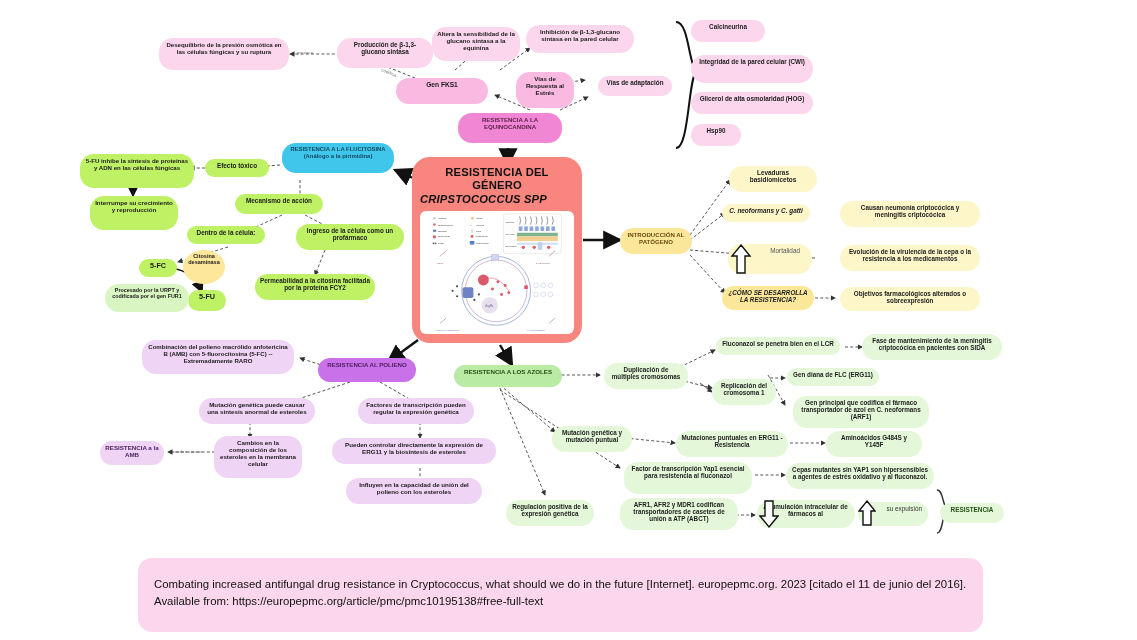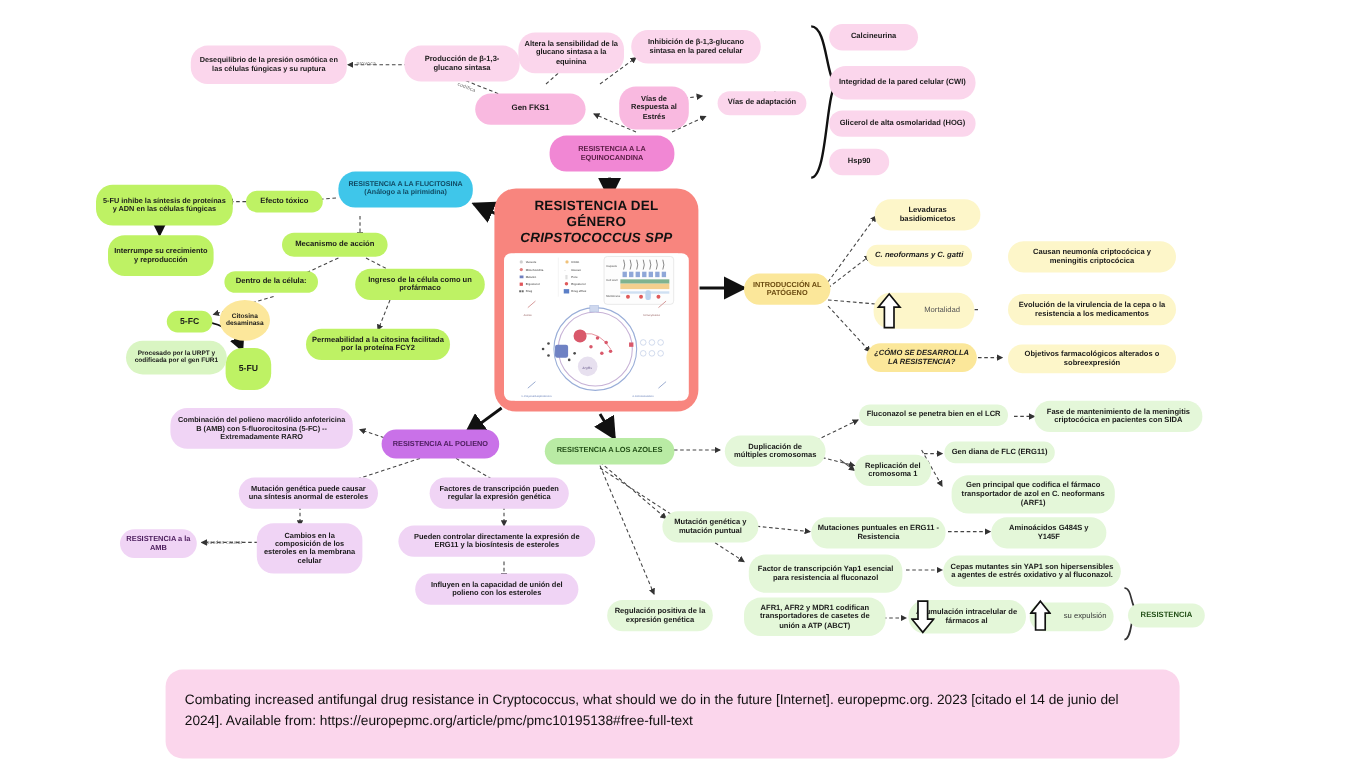--- a/index.html
+++ b/index.html
@@ -1,20 +1,20 @@
 <!DOCTYPE html>
 <html><head>
 <meta charset="utf-8">
 <style>
   html,body{margin:0;padding:0;background:#ffffff;}
   body{width:1137px;height:640px;position:relative;overflow:hidden;
        font-family:"Liberation Sans","DejaVu Sans",sans-serif;}
   #canvas{position:absolute;left:0;top:0;width:1137px;height:640px;}
   #svglayer{position:absolute;left:0;top:0;width:1137px;height:640px;pointer-events:none;}
-  .node{position:absolute;box-sizing:border-box;display:flex;align-items:center;
+  .node{position:absolute;box-sizing:border-box;display:flex;align-items:flex-start;
         justify-content:center;text-align:center;font-weight:bold;color:#1a1a1a;
         line-height:1.15;border-radius:14px;padding:3px 5px;}
   .pink-l{background:#fbd6ec;}
   .pink-m{background:#f9b9e0;}
   .pink-d{background:#f187d4;}
   .cyan-l{background:#bef264;}
   .cyan-d{background:#3fc6ea;}
   .yellow-l{background:#fdf6c9;}
   .yellow-m{background:#fbe79a;}
   .yellow-c{background:#fce79b;}
@@ -199,21 +199,21 @@
   </div>
 
   <div class="node cyan-l" style="left:139px;top:259px;width:38px;height:18px;font-size:7.2px;">
     <span>5-FC</span>
   </div>
 
   <div class="node yellow-c" style="left:183px;top:250px;width:42px;height:34px;font-size:5.5px;border-radius:50%;">
     <span>Citosina desaminasa</span>
   </div>
 
-  <div class="node cyan-l" style="left:188px;top:290px;width:38px;height:35px;font-size:7.2px;">
+  <div class="node cyan-l" style="left:188px;top:290px;width:38px;height:21px;font-size:7.2px;">
     <span>5-FU</span>
   </div>
 
   <div class="node green-p" style="left:105px;top:284px;width:84px;height:28px;font-size:5.4px;">
     <span>Procesado por la URPT y codificada por el gen FUR1</span>
   </div>
 
   <div class="node salmon" id="center-node" style="left:412px;top:157px;width:170px;height:186px;flex-direction:column;
               justify-content:flex-start;padding:9px 8px;border-radius:18px;">
     <div style="font-size:11.2px;font-weight:bold;color:#111;letter-spacing:.2px;">RESISTENCIA DEL GÉNERO</div>
@@ -464,16 +464,16 @@
   </div>
   <svg class="upicon" style="left:858px;top:499px;" width="18" height="28" viewBox="0 0 18 28">
     <path d="M9,2 L17,12 L13,12 L13,26 L5,26 L5,12 L1,12 Z" fill="#ffffff" stroke="#111" stroke-width="1.4"></path>
   </svg>
 
   <div class="node green-l" style="left:940px;top:503px;width:64px;height:20px;font-size:6.4px;color:#245018;">
     <span>RESISTENCIA</span>
   </div>
 
   <div id="citation">
-    <span>Combating increased antifungal drug resistance in Cryptococcus, what should we do in the future [Internet]. europepmc.org. 2023 [citado el 14 de junio del 2024]. Available from: https://europepmc.org/article/pmc/pmc10195138#free-full-text</span>
+    <span>Combating increased antifungal drug resistance in Cryptococcus, what should we do in the future [Internet]. europepmc.org. 2023 [citado el 11 de junio del 2016]. Available from: https://europepmc.org/article/pmc/pmc10195138#free-full-text</span>
   </div>
 
 </div>
 
 </body></html>

